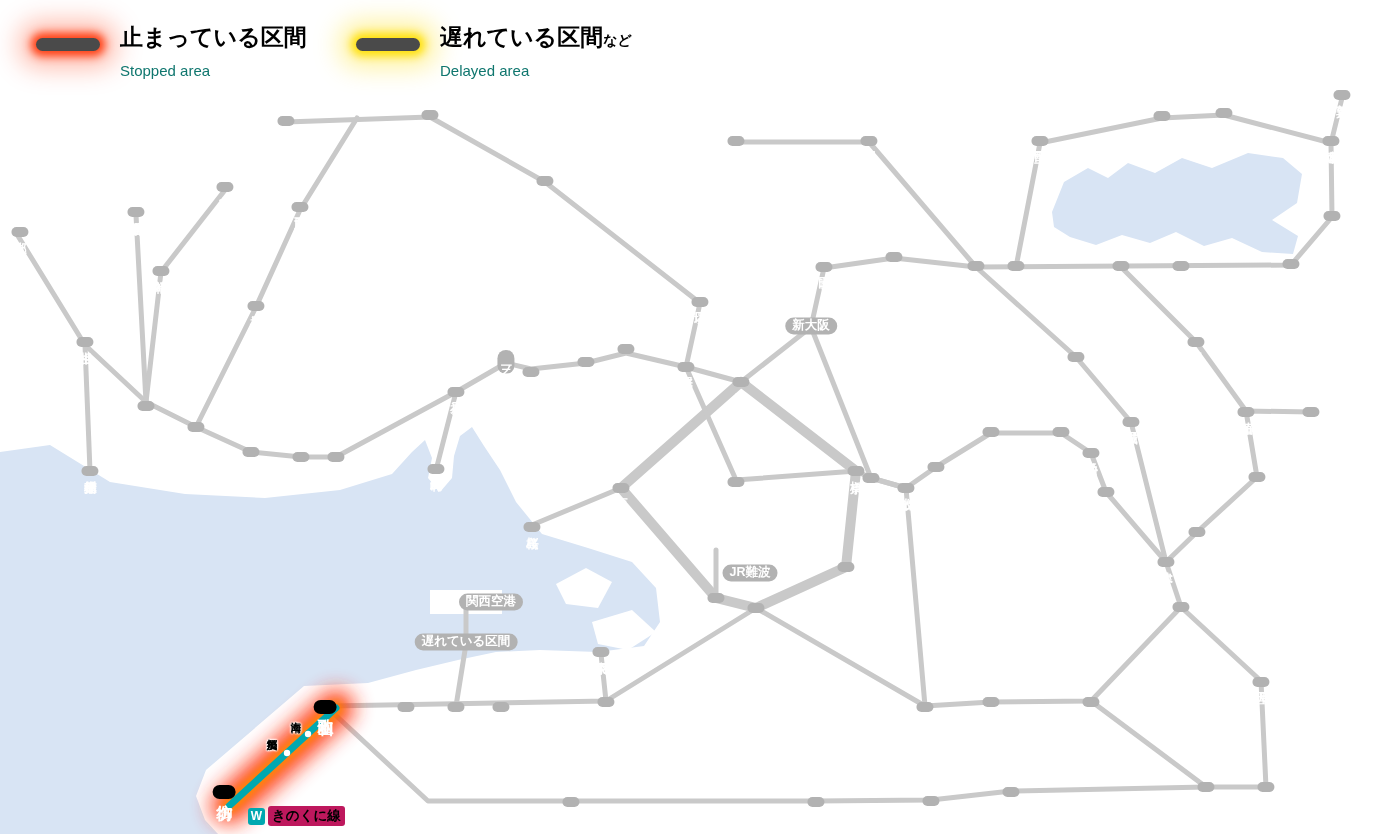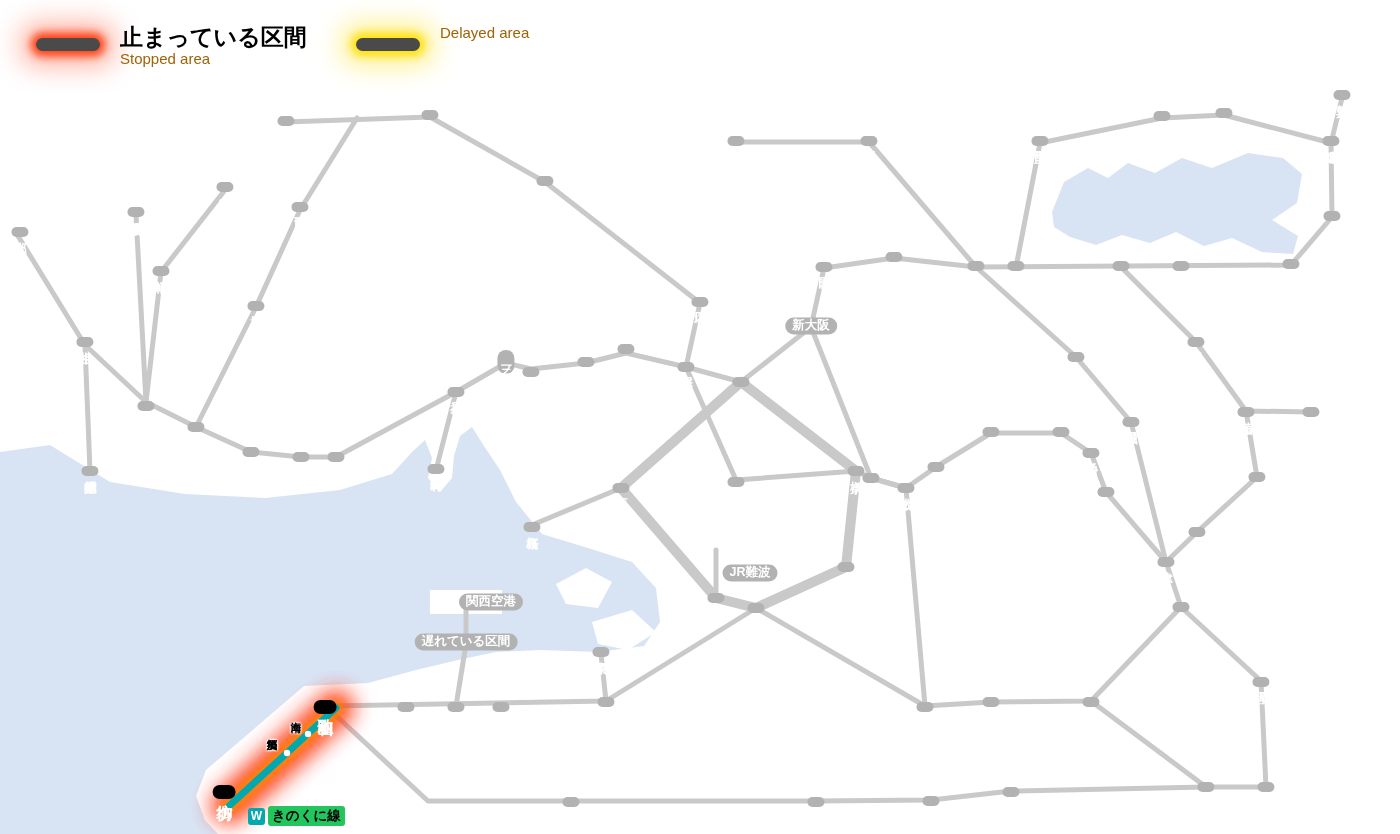--- a/index.html
+++ b/index.html
@@ -20,27 +20,27 @@
       text-shadow:0 0 2px #fff,0 0 2px #fff,0 0 3px #fff;z-index:3}
 
   
   .legend-item{position:absolute;top:24px;display:flex;align-items:flex-start;z-index:4}
   #legend-stopped{left:24px}
   #legend-delayed{left:344px}
   .glow-bar{width:64px;height:13px;border-radius:7px;background:#4a4a4a;margin:14px 20px 0 12px}
   .legend-text{display:flex;flex-direction:column}
   .legend-title{font-size:23px;font-weight:bold;color:#000;line-height:1.15}
   .legend-title .suffix{font-size:14px}
-  .legend-sub{font-size:15px;color:#a16207;margin-top:0}
+  .legend-sub{font-size:15px;color:#0f766e;margin-top:12px}
 
   
   #line-badge{position:absolute;left:248px;top:806px;display:flex;align-items:center;gap:3px;z-index:4}
   .w-mark{width:17px;height:17px;background:#00a8b0;color:#fff;font-weight:bold;font-size:12px;
       display:flex;align-items:center;justify-content:center;border-radius:3px}
-  .badge-label{background:#22c55e;color:#000;font-weight:bold;font-size:13.5px;padding:1px 4px;border-radius:3px}
+  .badge-label{background:#be185d;color:#000;font-weight:bold;font-size:13.5px;padding:1px 4px;border-radius:3px}
 </style>
 </head>
 <body>
 
 <div id="stage">
 
   <svg id="map-svg" width="1400" height="834" viewBox="0 0 1400 834">
     <defs>
       <filter id="gblur" x="-100%" y="-100%" width="300%" height="300%">
         <feGaussianBlur stdDeviation="10"></feGaussianBlur>
@@ -190,20 +190,21 @@
     <div class="glow-bar" id="bar-stopped" style="box-shadow: rgba(255, 48, 0, 0.9) 0px 0px 9px 5px, rgba(255, 48, 0, 0.35) 0px 0px 26px 16px;"></div>
     <div class="legend-text">
       <div class="legend-title">止まっている区間</div>
       <div class="legend-sub">Stopped area</div>
     </div>
   </div>
 
   <div class="legend-item" id="legend-delayed">
     <div class="glow-bar" id="bar-delayed" style="box-shadow: rgba(255, 223, 0, 0.94) 0px 0px 9px 5px, rgba(255, 223, 0, 0.4) 0px 0px 26px 16px;"></div>
     <div class="legend-text">
+      <div class="legend-title"><span>遅れている区間</span><span class="suffix">など</span></div>
       <div class="legend-sub">Delayed area</div>
     </div>
   </div>
 
   <div id="line-badge">
     <span class="w-mark" style="background: rgb(0, 168, 176);">W</span>
     <span class="badge-label">きのくに線</span>
   </div>
 
 </div>

